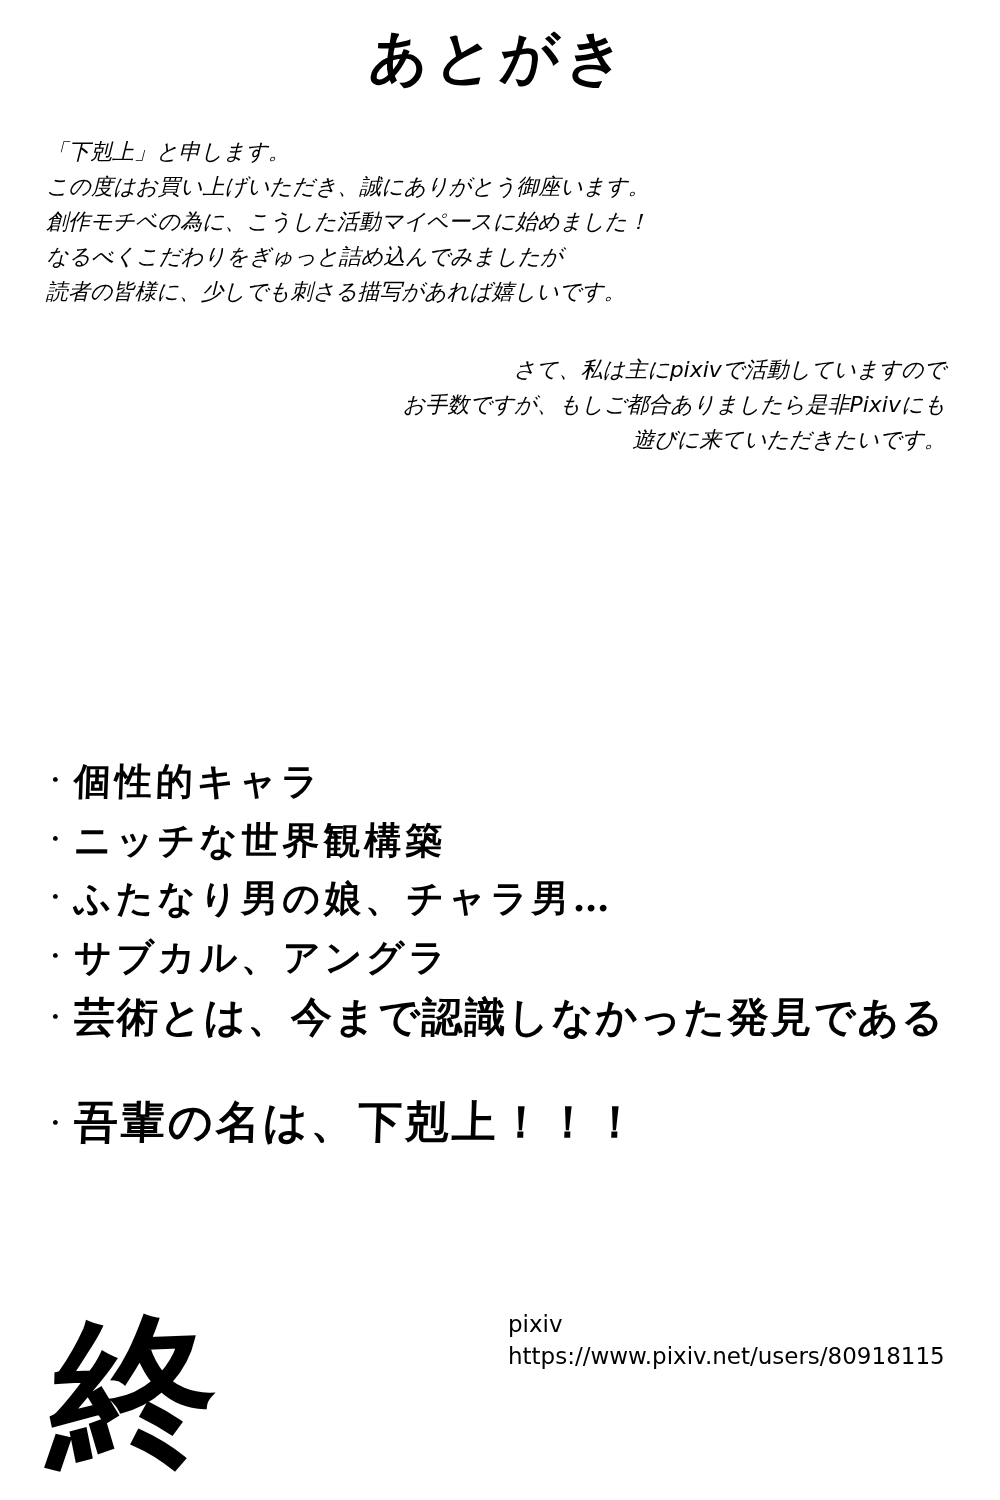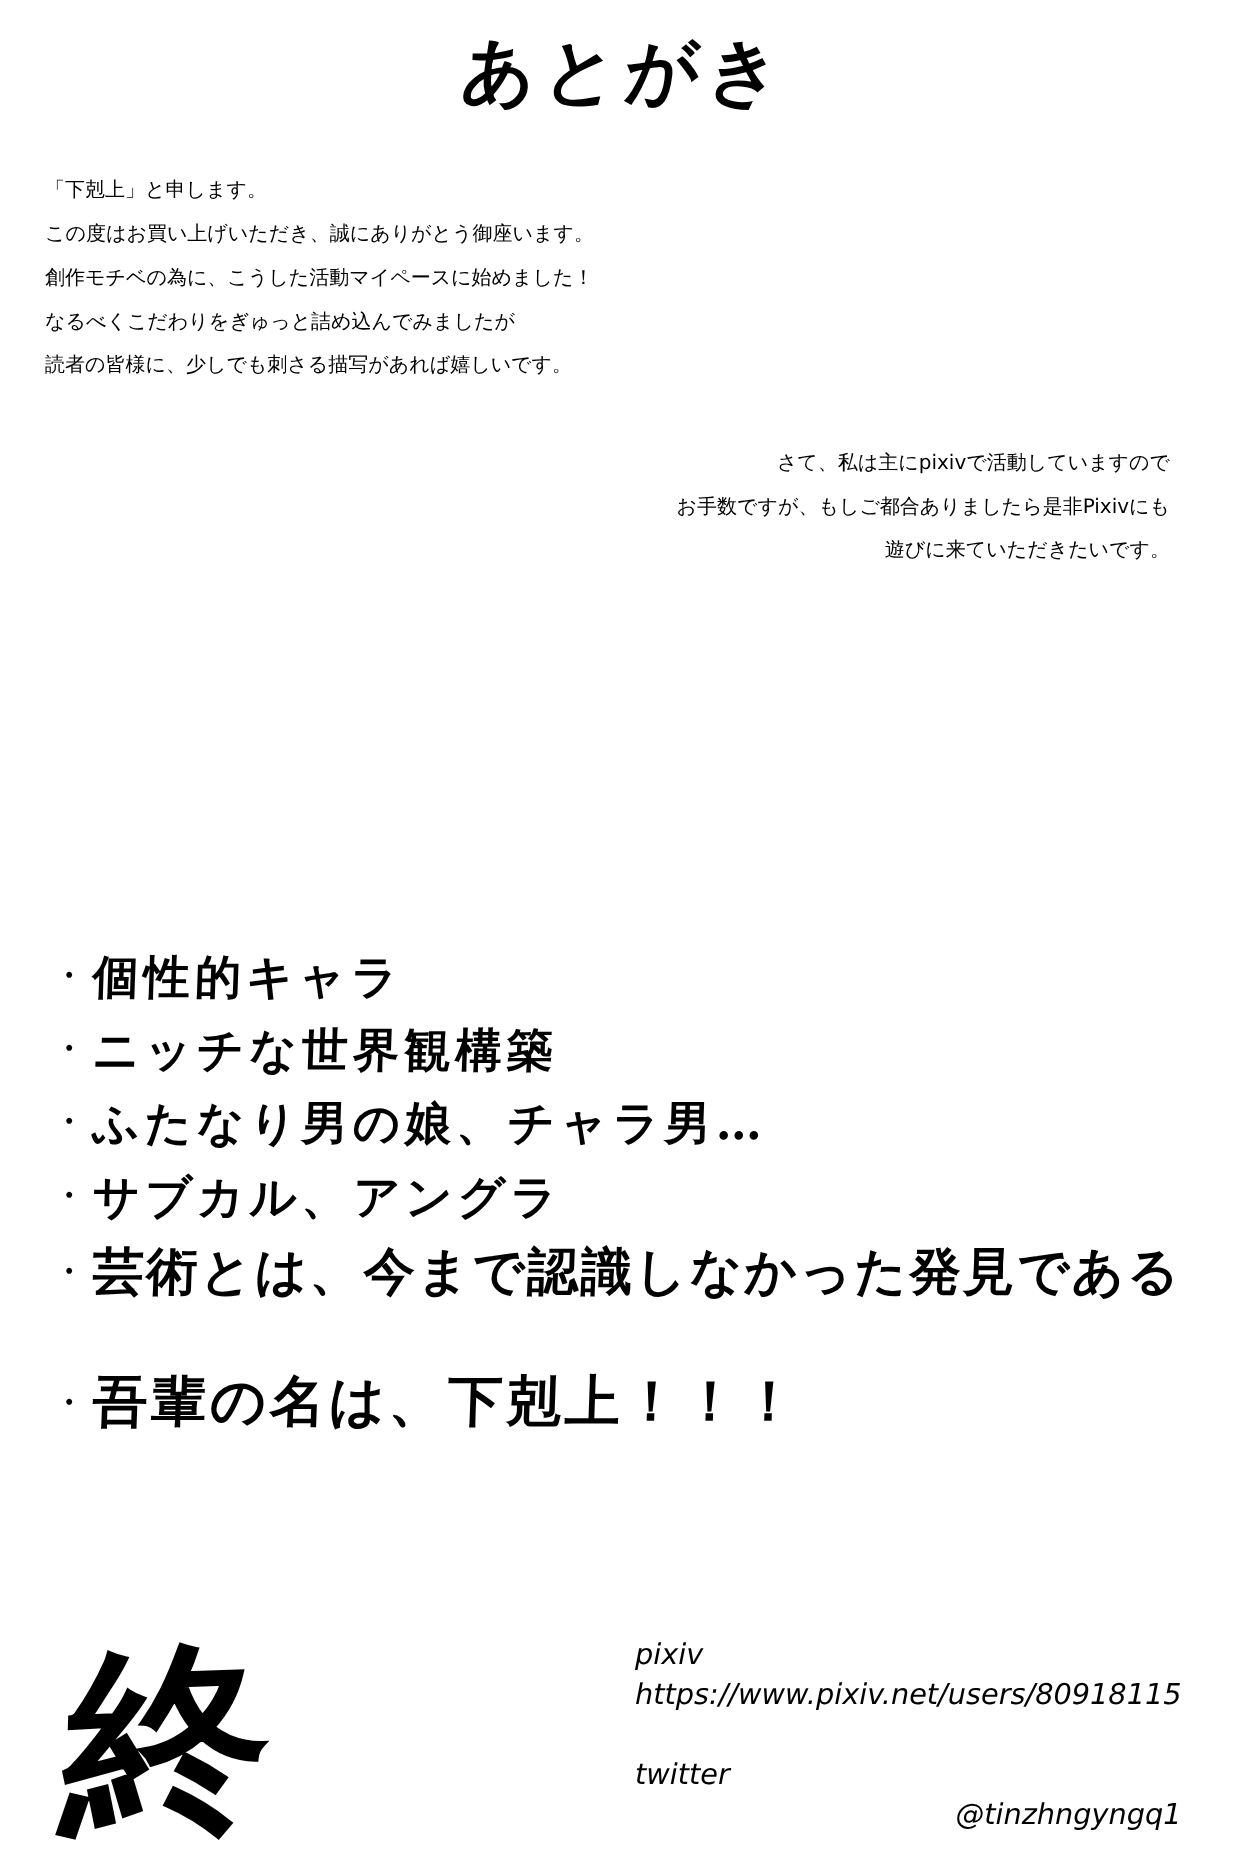--- a/index.html
+++ b/index.html
@@ -28,25 +28,26 @@
     font-weight: bold;
     font-size: 58px;
     letter-spacing: 6px;
     line-height: 1.1;
     transform: skewX(-3deg);
   }
 
   
   .body-block {
     position: absolute;
-    left: 36px;
+    left: 46px;
     width: 900px;
-    font-size: 16px;
+    font-size: 22px;
     line-height: 35px;
     white-space: pre-wrap;
+    font-style: italic;
   }
   #para1 { top: 134px; }
   #para2 { top: 352px; text-align: right; }
   #para3 { top: 488px; }
 
   
   .bullets {
     position: absolute;
     left: 40px;
     top: 760px;
@@ -100,21 +101,21 @@
   }
 
   
   .contact {
     position: absolute;
     left: 508px;
     top: 1308px;
     font-size: 23px;
     line-height: 32px;
   }
-  .contact .group { margin-bottom: 32px; font-style: italic; }
+  .contact .group { margin-bottom: 32px; }
   .contact .label { display: block; }
   .contact .value { display: block; text-align: right; }
 </style>
 </head>
 <body>
 
 <div class="page">
 
   <div class="title">あとがき</div>
 
@@ -161,19 +162,15 @@
 
   </div>
 
   <div class="end-stamp">終</div>
 
   <div class="contact">
     <div class="group">
       <span class="label">pixiv</span>
       <span class="value">https://www.pixiv.net/users/80918115</span>
     </div>
-    <div class="group">
-      <span class="label">twitter</span>
-      <span class="value">@tinzhngyngq1</span>
-    </div>
   </div>
 
 </div>
 
 </body></html>

